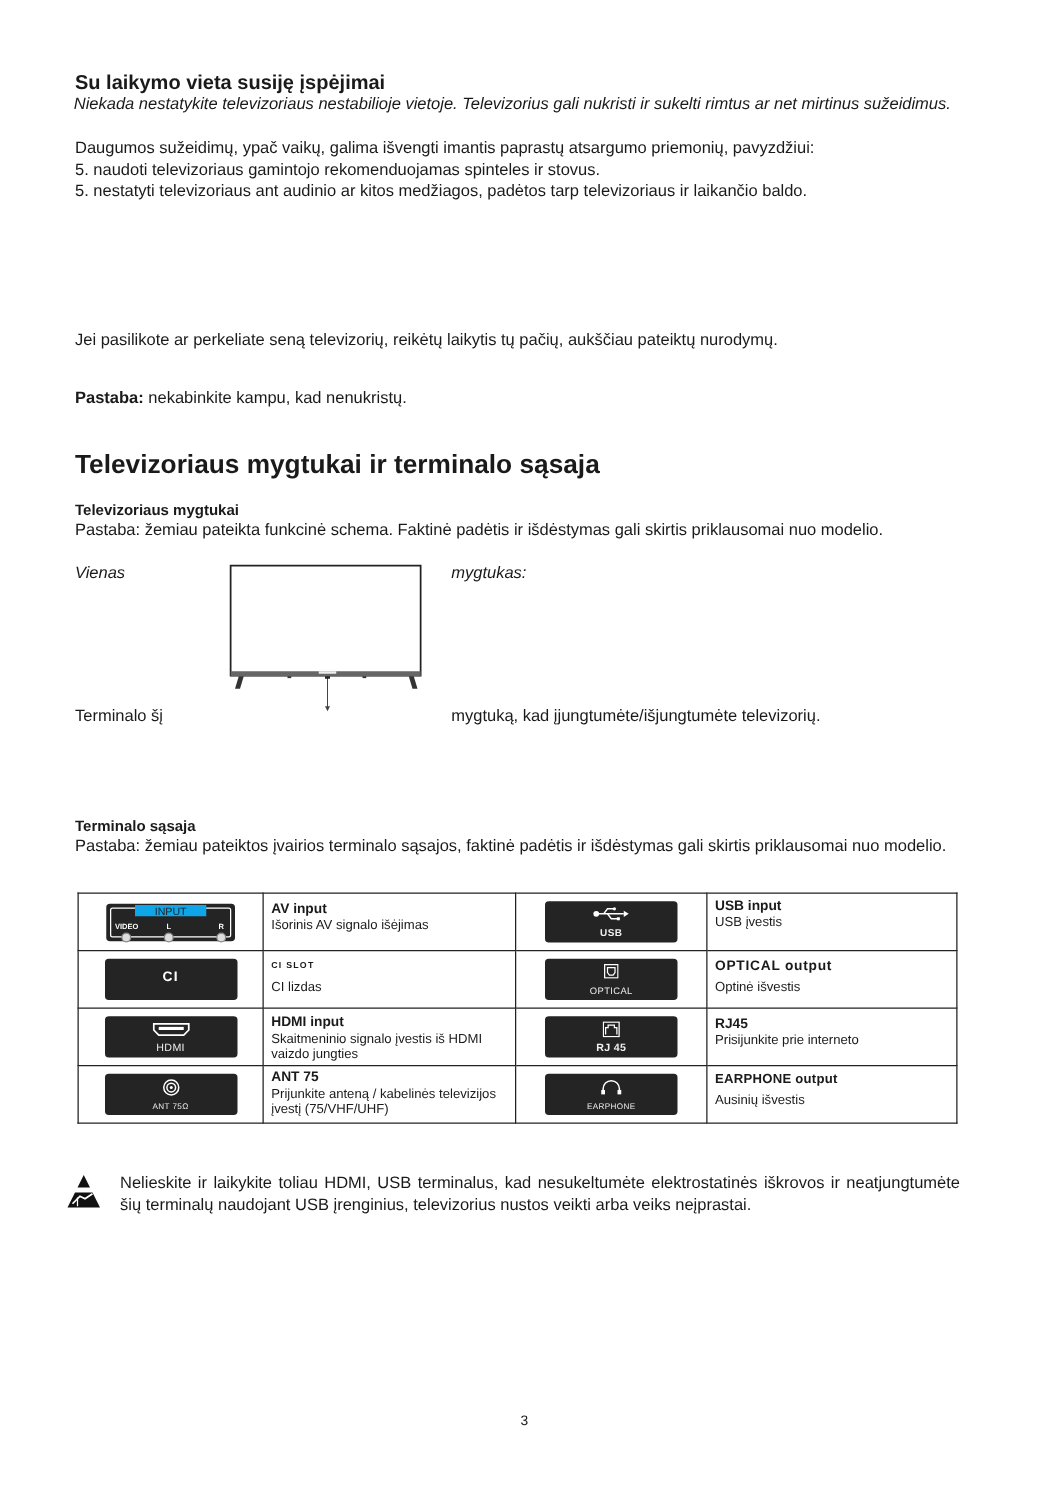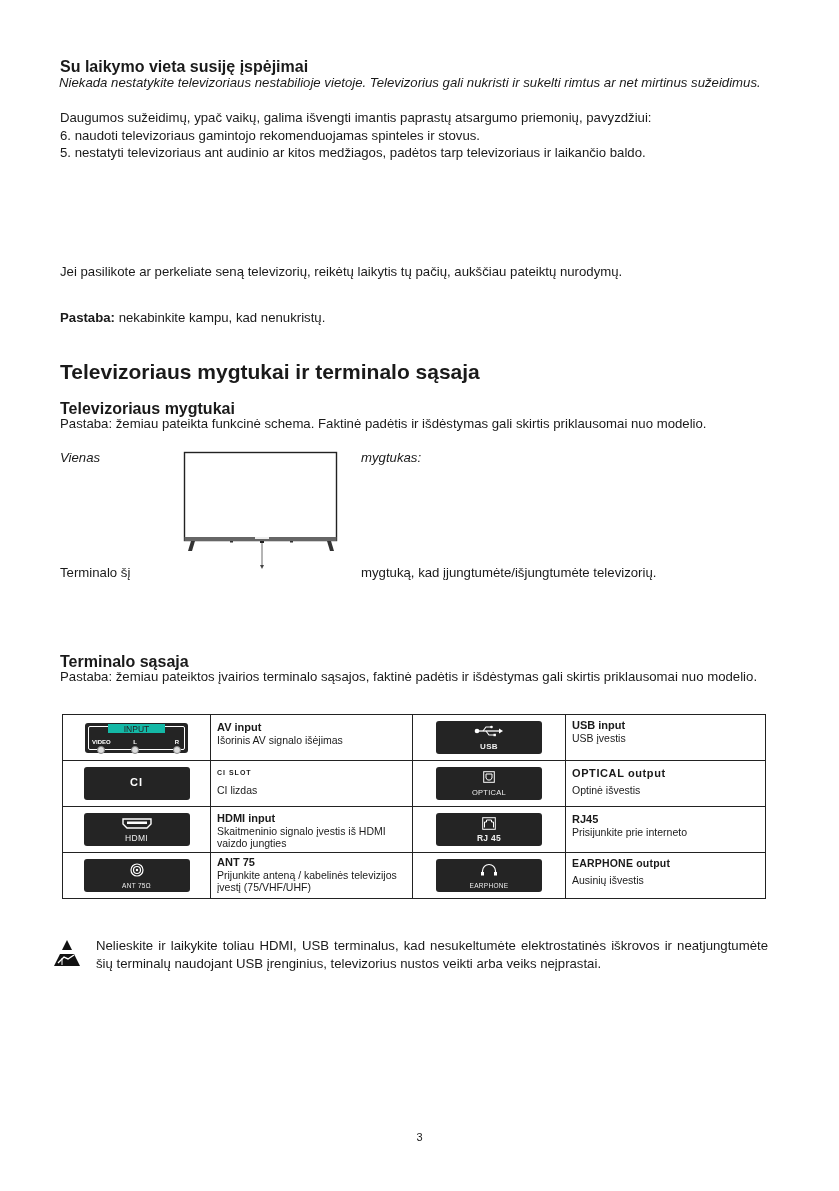--- a/index.html
+++ b/index.html
@@ -5,21 +5,21 @@
   html, body { margin: 0; padding: 0; background: #ffffff; }
   body {
     width: 839px; height: 1191px; position: relative; overflow: hidden;
     font-family: "Liberation Sans", sans-serif; color: #1a1a1a;
   }
   .abs { position: absolute; }
   .p { font-size: 13.2px; line-height: 17.6px; margin: 0; }
   .just { text-align: justify; text-align-last: left; }
   .h2 { font-size: 16px; font-weight: bold; line-height: 20px; }
   .h1 { font-size: 21px; font-weight: bold; line-height: 26px; }
-  .h3 { font-size: 16px; font-weight: bold; line-height: 17px; }
+  .h3 { font-size: 12px; font-weight: bold; line-height: 17px; }
   b { font-weight: bold; }
   .ital { font-style: italic; }
 
   
   .tv { left: 183px; top: 451px; width: 156px; height: 104px; }
 
   
   table.ports {
     position: absolute; left: 62px; top: 714px; width: 703px;
     border-collapse: collapse; table-layout: fixed;
@@ -52,42 +52,42 @@
   .avbox {
     display: inline-block; width: 103px; height: 30px; background: #242424;
     border-radius: 3px; position: relative; vertical-align: middle;
   }
   .avbox .inner {
     position: absolute; left: 3px; right: 3px; top: 3px; bottom: 3px;
     border: 1px solid #fff; border-radius: 2px; background: #242424;
   }
   .avbox .ttl {
     position: absolute; left: 0; right: 0; top: -3px; text-align: center;
-    background: #14b8a6; color: #222; font-size: 8.5px; line-height: 10px;
+    background: #0ea5e9; color: #222; font-size: 8.5px; line-height: 10px;
     height: 9px; width: 60%; margin: 0 auto;
   }
   .avbox .jack {
     position: absolute; top: 12px; font-size: 6px; color: #fff; font-weight: bold; text-align: center;
   }
   .avbox .dot {
     display: block; width: 6px; height: 6px; border-radius: 50%; background: #ddd;
     margin: 1px auto 0; border: 1px solid #888;
   }
 
   .esd { left: 52px; top: 938px; width: 30px; height: 30px; }
   .pagenum { left: 0; width: 839px; top: 1131px; text-align: center; font-size: 11px; }
 </style>
 </head>
 <body>
 
 <div class="abs h2" style="left:60px; top:57px;">Su laikymo vieta susiję įspėjimai</div>
 <p class="abs p just" style="left:59px; top:74px; width:716px;font-style:italic;">Niekada nestatykite televizoriaus nestabilioje vietoje. Televizorius gali nukristi ir sukelti rimtus ar net mirtinus sužeidimus.</p>
 <p class="abs p" style="left:60px; top:109px; width:716px;">Daugumos sužeidimų, ypač vaikų, galima išvengti imantis paprastų atsargumo priemonių, pavyzdžiui:</p>
 <div class="abs" style="left:60px; top:126.5px; width:716px;">
-  <p class="p">6. naudoti televizoriaus gamintojo rekomenduojamas spinteles ir stovus.</p>
+  <p class="p">5. naudoti televizoriaus gamintojo rekomenduojamas spinteles ir stovus.</p>
   <p class="p">5. nestatyti televizoriaus ant audinio ar kitos medžiagos, padėtos tarp televizoriaus ir laikančio baldo.</p>
 </div>
 <p class="abs p" style="left:60px; top:263px;">Jei pasilikote ar perkeliate seną televizorių, reikėtų laikytis tų pačių, aukščiau pateiktų nurodymų.</p>
 <p class="abs p" style="left:60px; top:309px;"><b>Pastaba:</b><span> nekabinkite kampu, kad nenukristų.</span></p>
 
 <div class="abs h1" style="left:60px; top:359px;">Televizoriaus mygtukai ir terminalo sąsaja</div>
 <div class="abs h3" style="left:60px; top:400px;">Televizoriaus mygtukai</div>
 <p class="abs p" style="left:60px; top:415px;">Pastaba: žemiau pateikta funkcinė schema. Faktinė padėtis ir išdėstymas gali skirtis priklausomai nuo modelio.</p>
 
 <div class="abs p ital" style="left:60px; top:449px;">Vienas</div>

